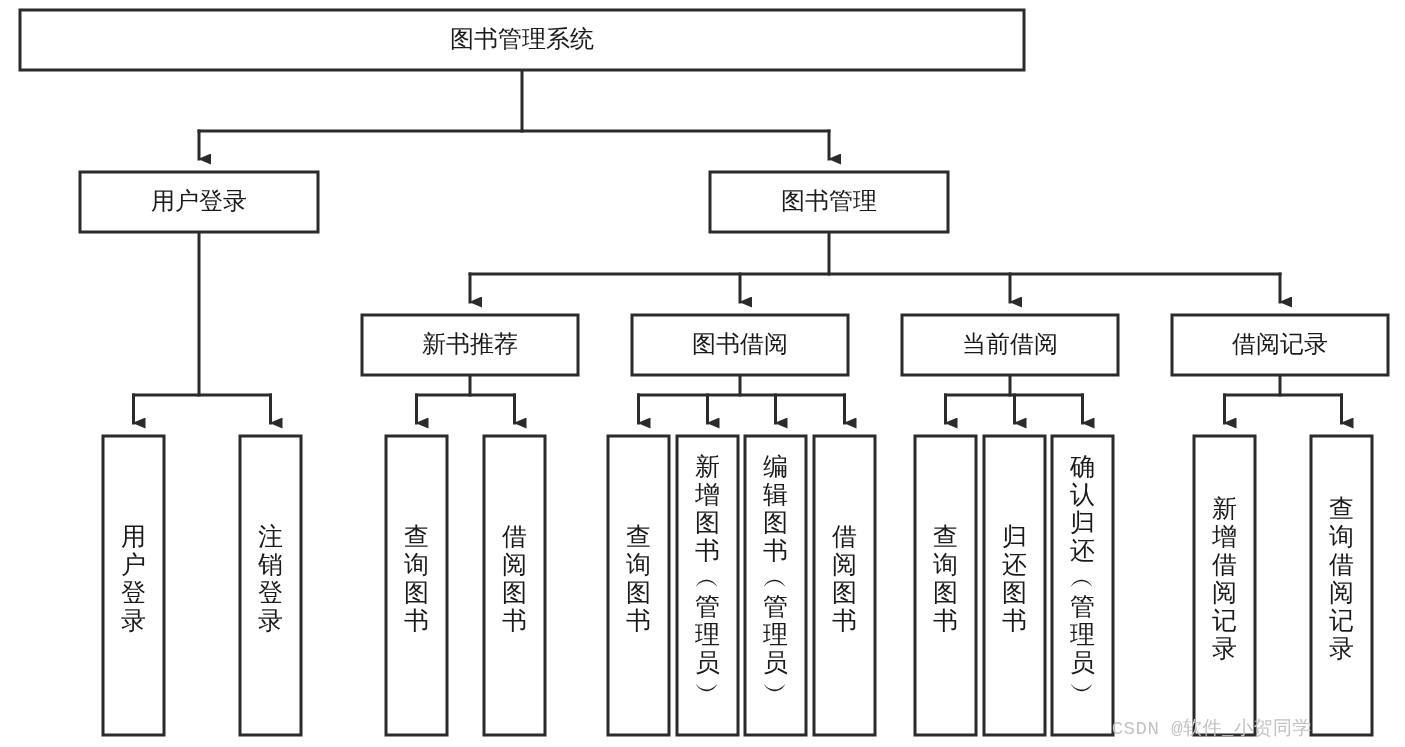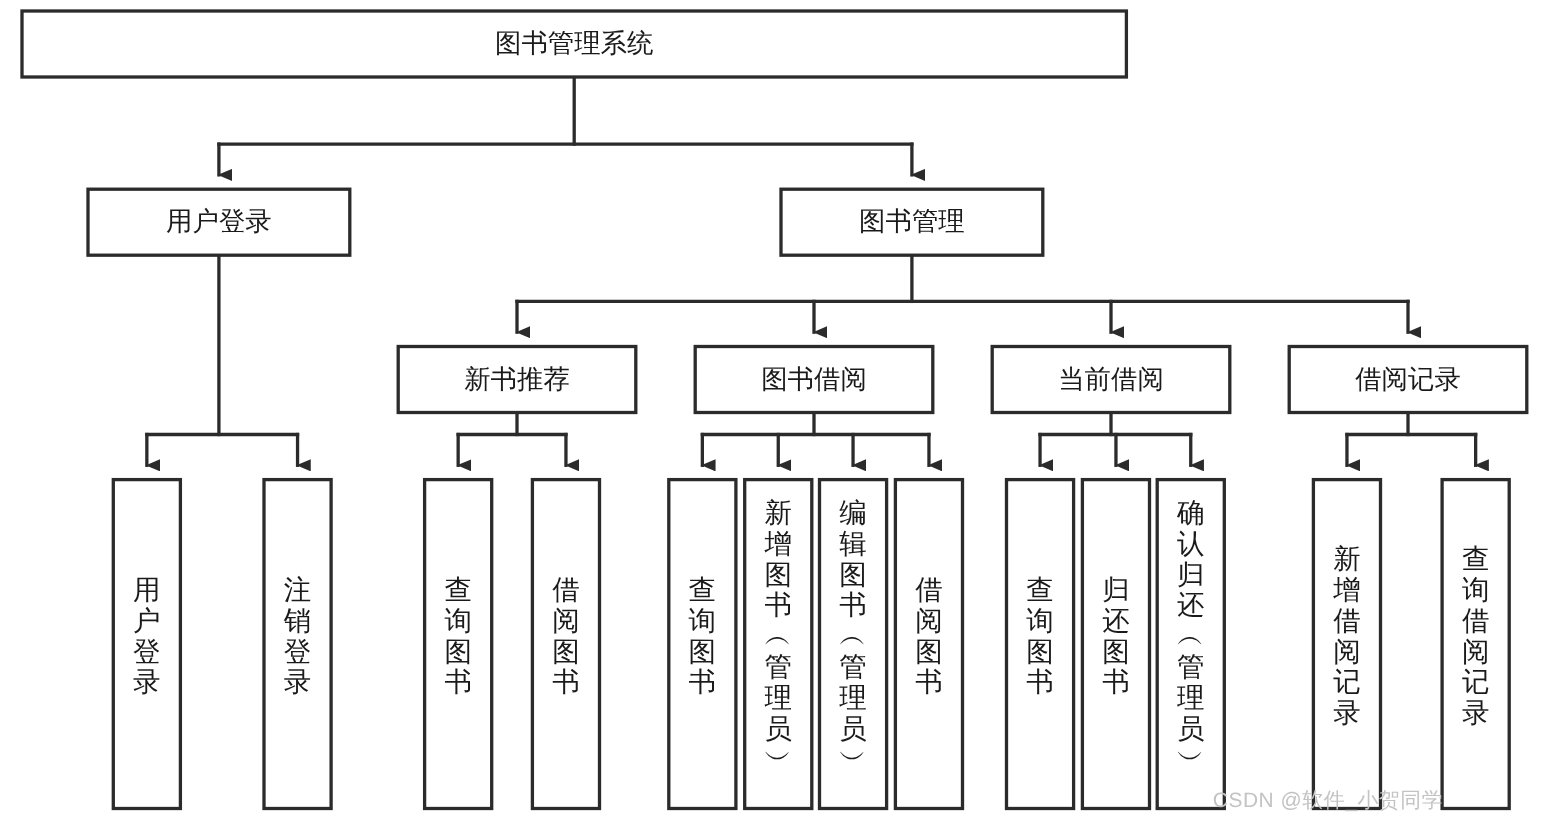--- a/index.html
+++ b/index.html
@@ -47,21 +47,21 @@
   .node-label-v {
     font-family: "Liberation Sans", "DejaVu Sans", sans-serif;
     font-size: 25px;
     fill: #1a1a1a;
     text-anchor: middle;
   }
   .watermark {
     position: absolute;
     right: 14px;
     bottom: 6px;
-    font-family: Liberation Sans, sans-serif;
+    font-family: Liberation Mono, monospace;
     font-size: 19px;
     color: #c3c3c3;
     letter-spacing: 0.5px;
     white-space: nowrap;
     user-select: none;
   }
 </style>
 </head>
 <body>
 

